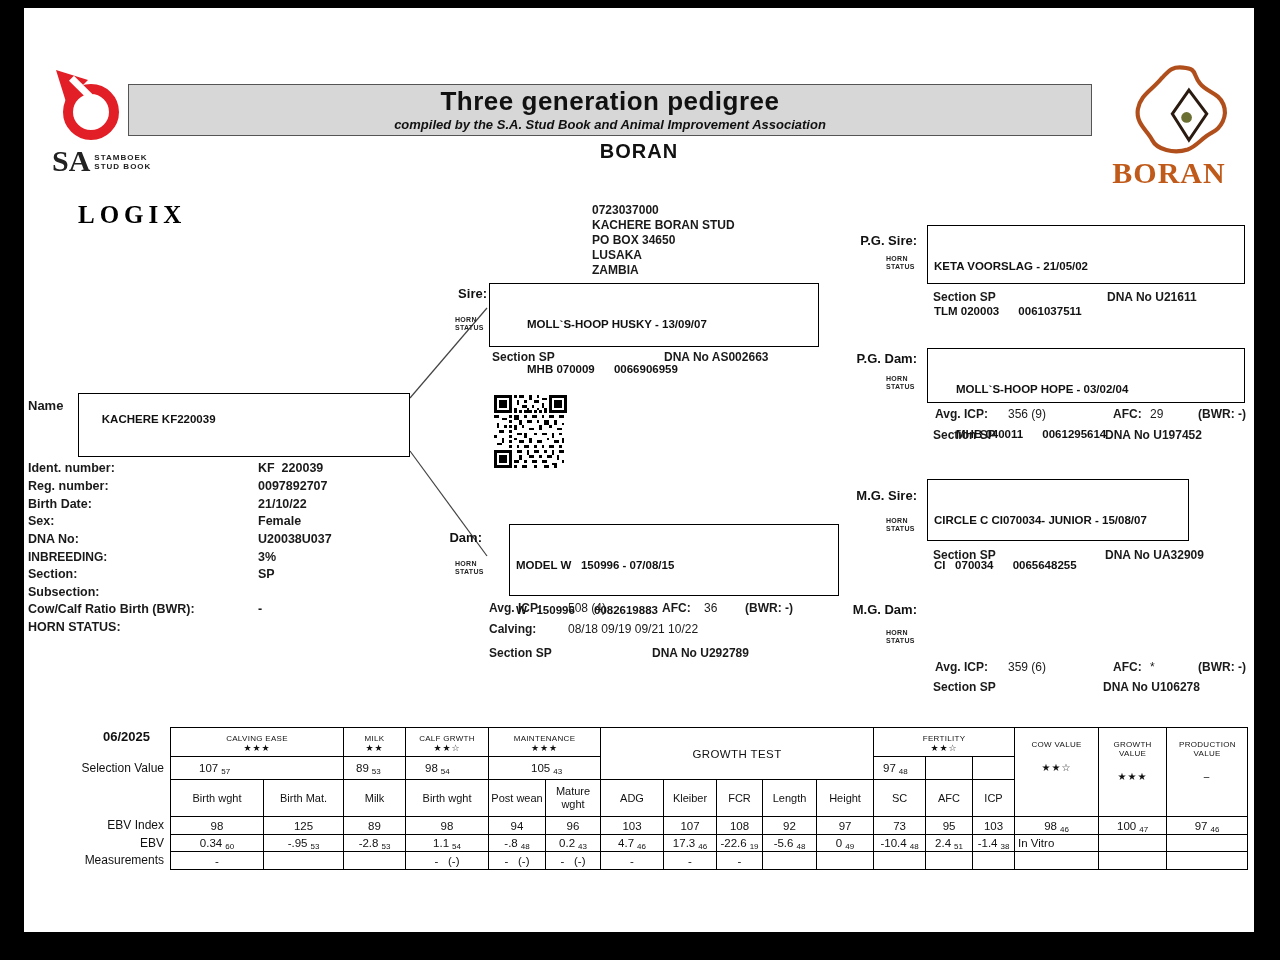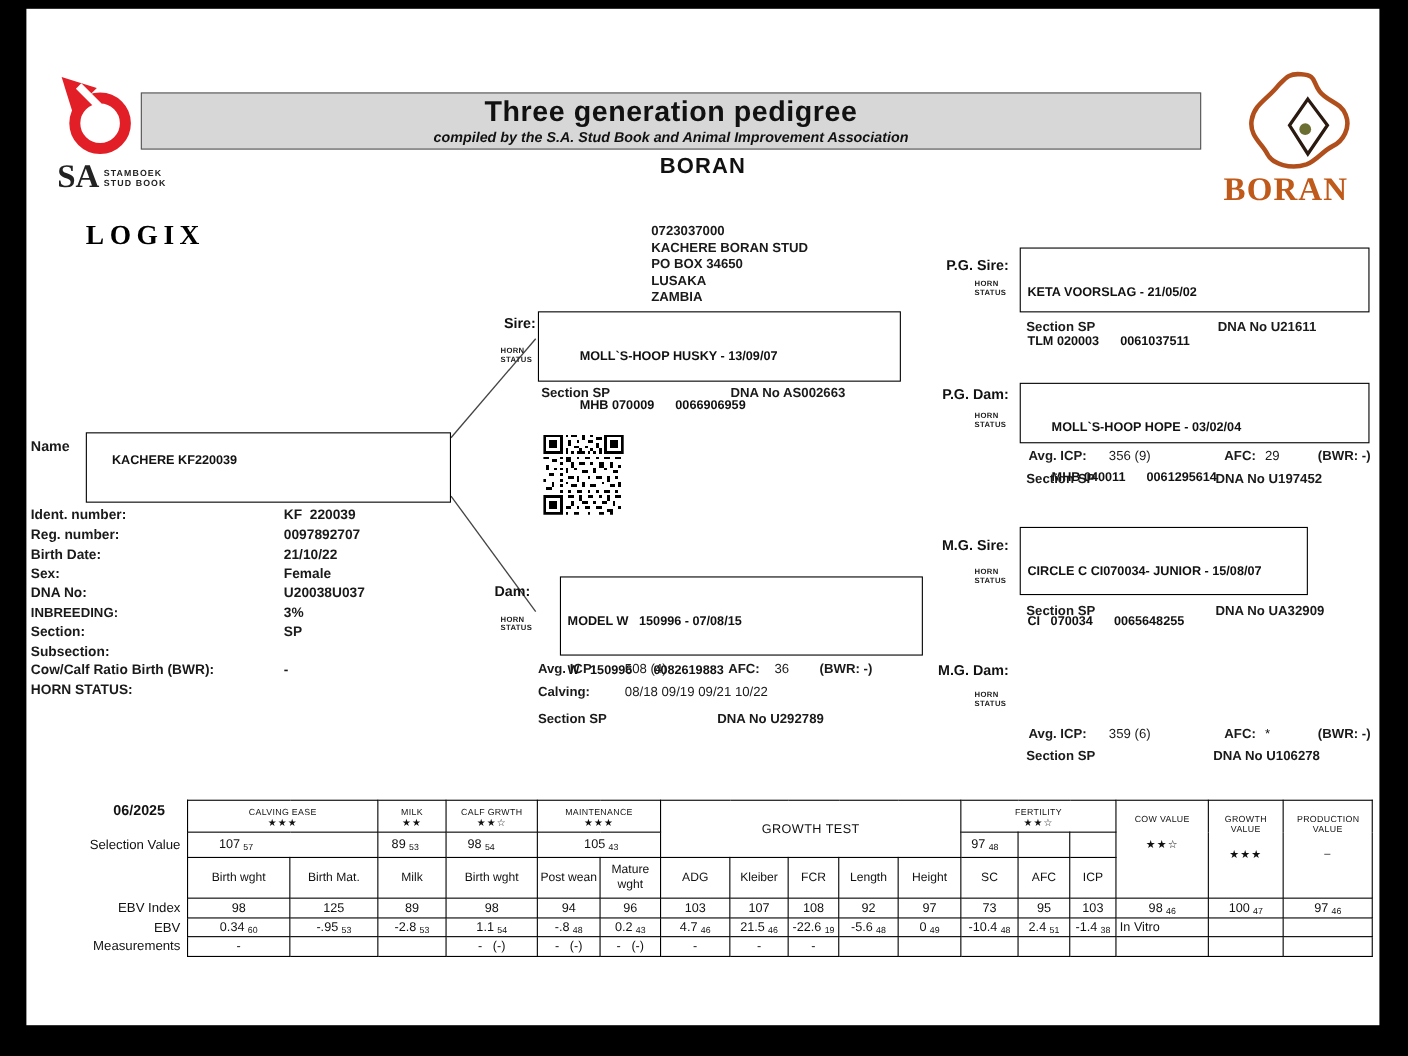--- a/index.html
+++ b/index.html
@@ -427,21 +427,21 @@
       <td><span>97</span><span class="acc">46</span></td>
     </tr>
     <tr class="r-ebv">
       <td><span>0.34</span><span class="acc">60</span></td>
       <td><span>-.95</span><span class="acc">53</span></td>
       <td><span>-2.8</span><span class="acc">53</span></td>
       <td><span>1.1</span><span class="acc">54</span></td>
       <td><span>-.8</span><span class="acc">48</span></td>
       <td><span>0.2</span><span class="acc">43</span></td>
       <td><span>4.7</span><span class="acc">46</span></td>
-      <td><span>21.5</span><span class="acc">46</span></td>
+      <td><span>17.3</span><span class="acc">46</span></td>
       <td><span>-22.6</span><span class="acc">19</span></td>
       <td><span>-5.6</span><span class="acc">48</span></td>
       <td><span>0</span><span class="acc">49</span></td>
       <td><span>-10.4</span><span class="acc">48</span></td>
       <td><span>2.4</span><span class="acc">51</span></td>
       <td><span>-1.4</span><span class="acc">38</span></td>
       <td class="invitro">In Vitro</td>
       <td></td>
       <td></td>
     </tr>

